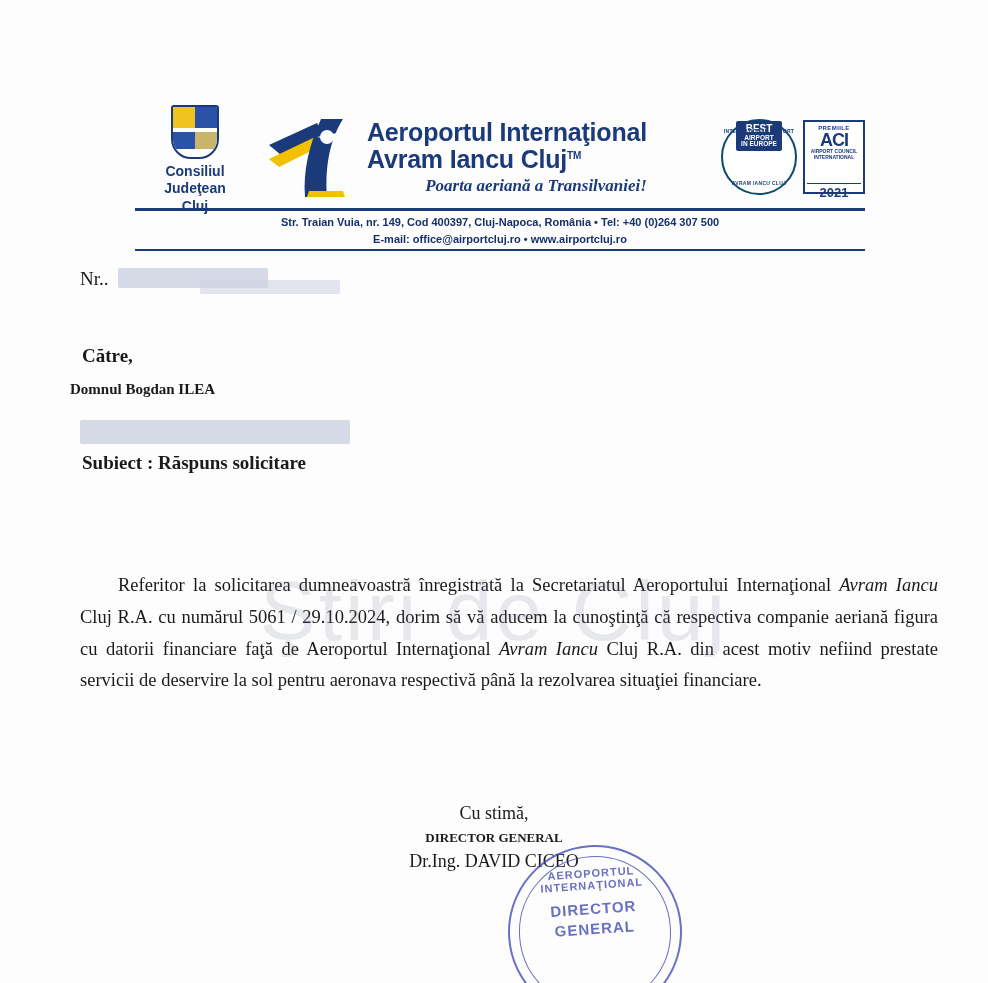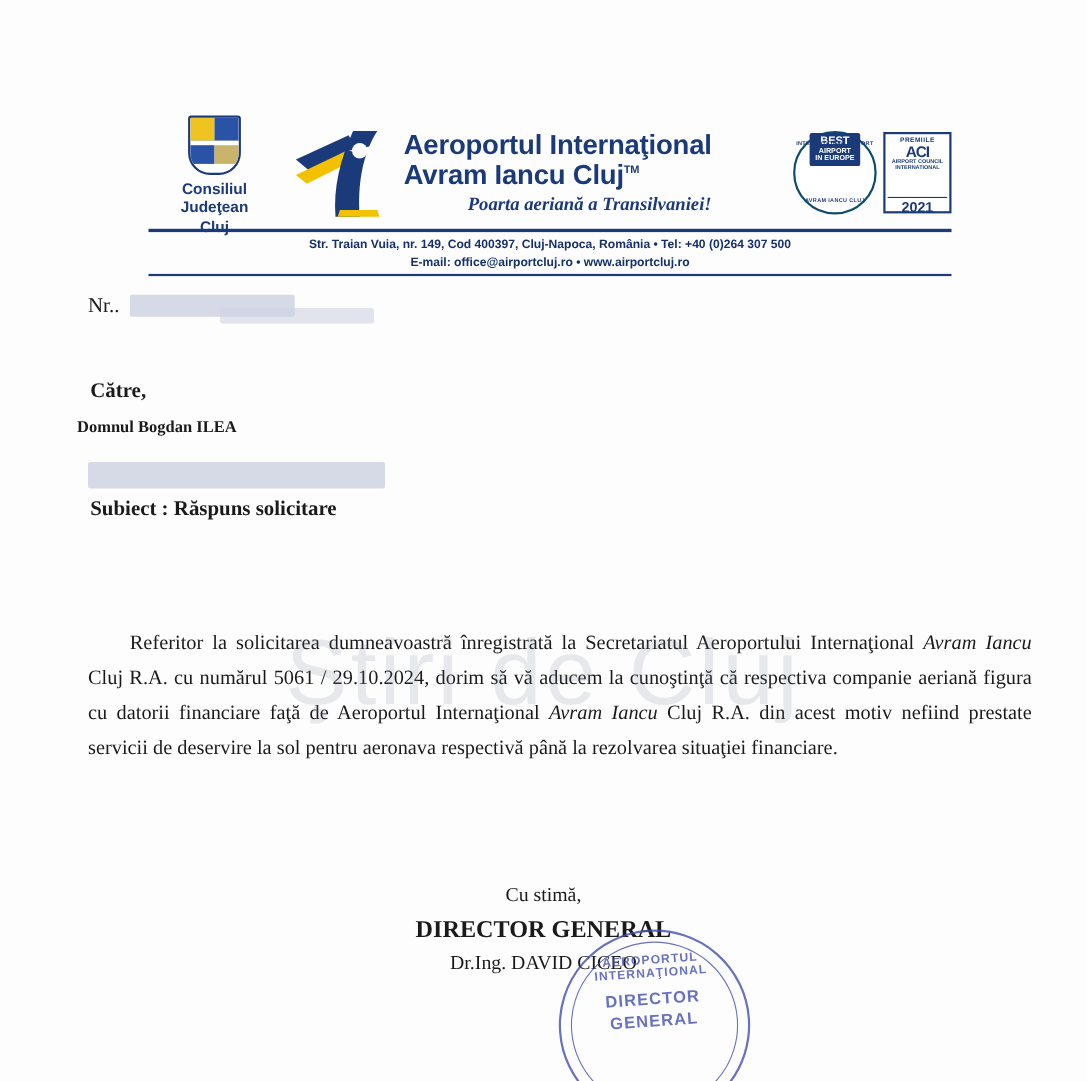--- a/index.html
+++ b/index.html
@@ -179,21 +179,21 @@
     justify-content: space-between;
     padding: 3px 2px;
     box-sizing: border-box;
   }
   .badge-square .bs-top {
     font-size: 6px;
     font-weight: bold;
     letter-spacing: 0.4px;
   }
   .badge-square .bs-mid {
-    font-size: 14px;
+    font-size: 18px;
     font-weight: bold;
     letter-spacing: -1px;
     line-height: 1;
   }
   .badge-square .bs-sub {
     font-size: 5px;
     font-weight: bold;
     line-height: 1.15;
   }
   .badge-square .bs-year {
@@ -281,21 +281,21 @@
     position: absolute;
     left: 0;
     right: 0;
     top: 800px;
     text-align: center;
     font-size: 18px;
     line-height: 1.55;
   }
   .sig-role {
     font-weight: bold;
-    font-size: 22px;
+    font-size: 13px;
   }
 
   
   .stamp {
     position: absolute;
     left: 508px;
     top: 845px;
     width: 170px;
     height: 170px;
     border-radius: 50%;

